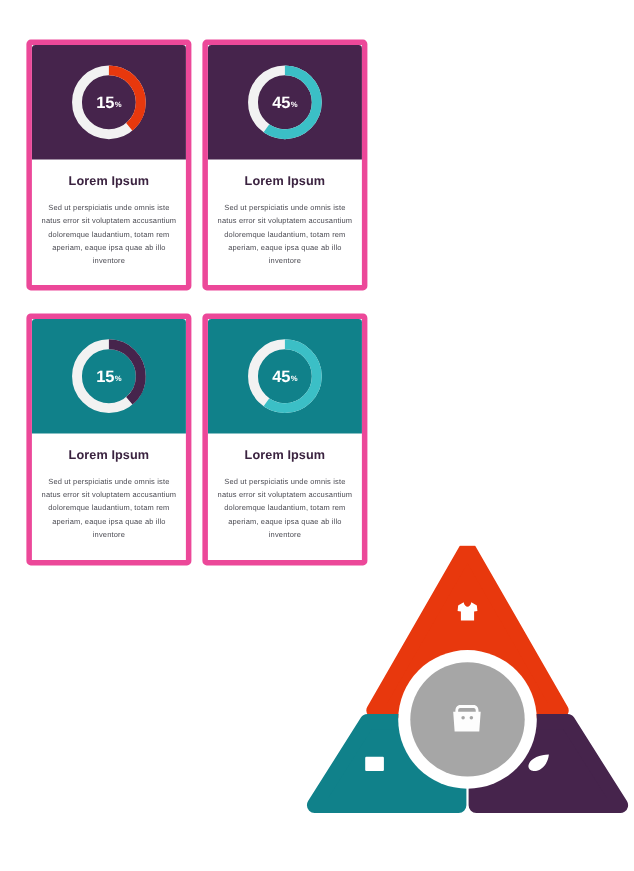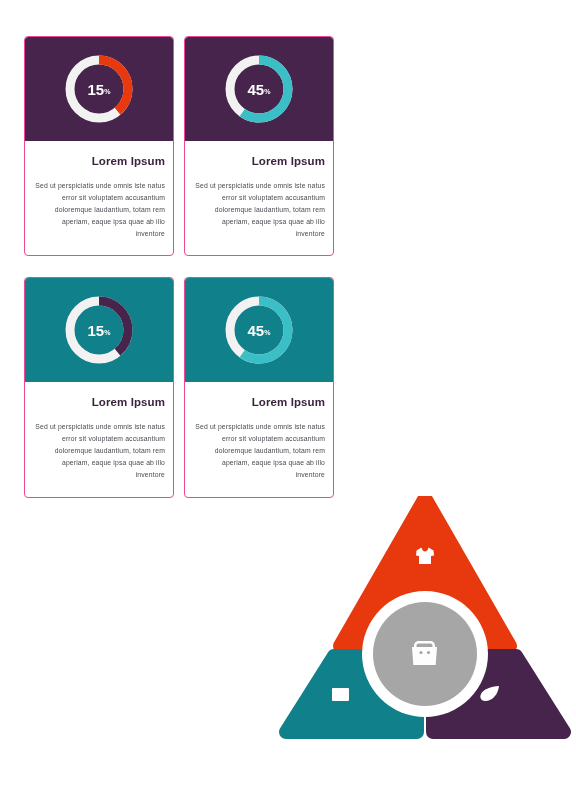--- a/index.html
+++ b/index.html
@@ -25,40 +25,40 @@
 
   .card-row {
     display: flex;
     gap: 10px;
     margin-bottom: 21px;
   }
 
   .card {
     width: 150px;
     background: #ffffff;
-    border: 1px solid #ec4899;
+    border: 5px solid #ec4899;
     border-radius: 4px;
     box-sizing: border-box;
     overflow: hidden;
     display: flex;
     flex-direction: column;
   }
 
   .card-header {
     height: 104px;
     display: flex;
     align-items: center;
     justify-content: center;
     border-radius: 3px 3px 0 0;
   }
 
   .card-body {
     flex: 1;
     padding: 14px 8px 16px 8px;
-    text-align: right;
+    text-align: center;
     display: flex;
     flex-direction: column;
   }
 
   .card-title {
     font-size: 11.5px;
     font-weight: bold;
     color: #3b2340;
     letter-spacing: 0.1px;
     margin-bottom: 13px;

